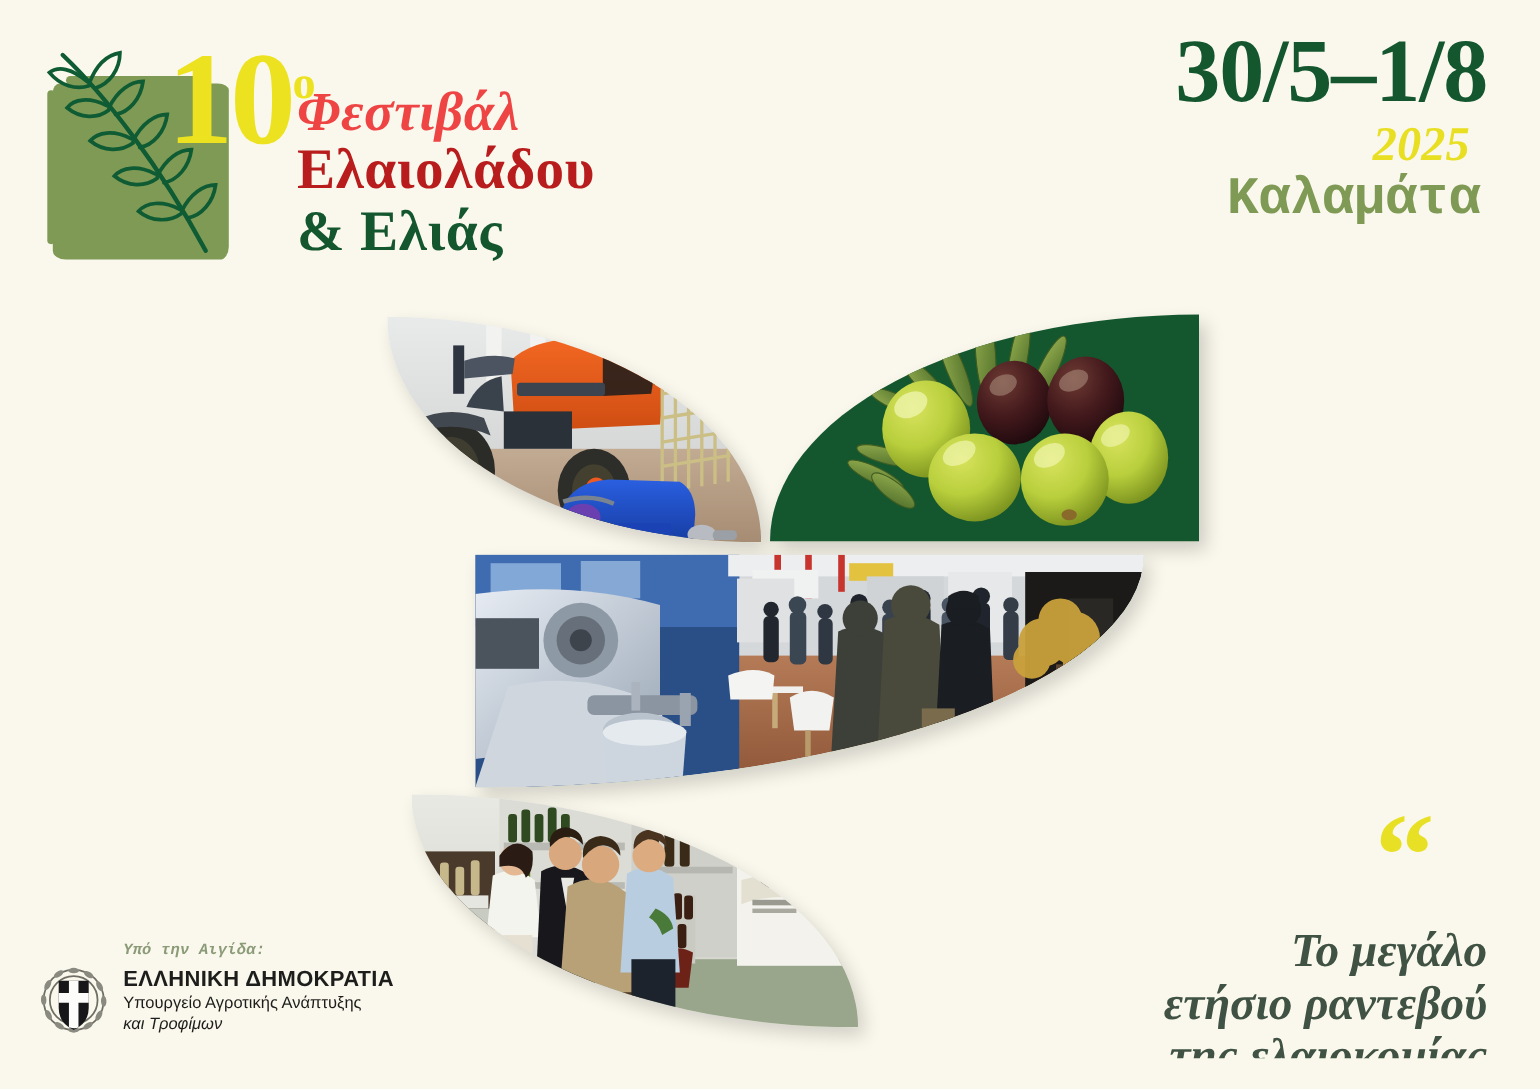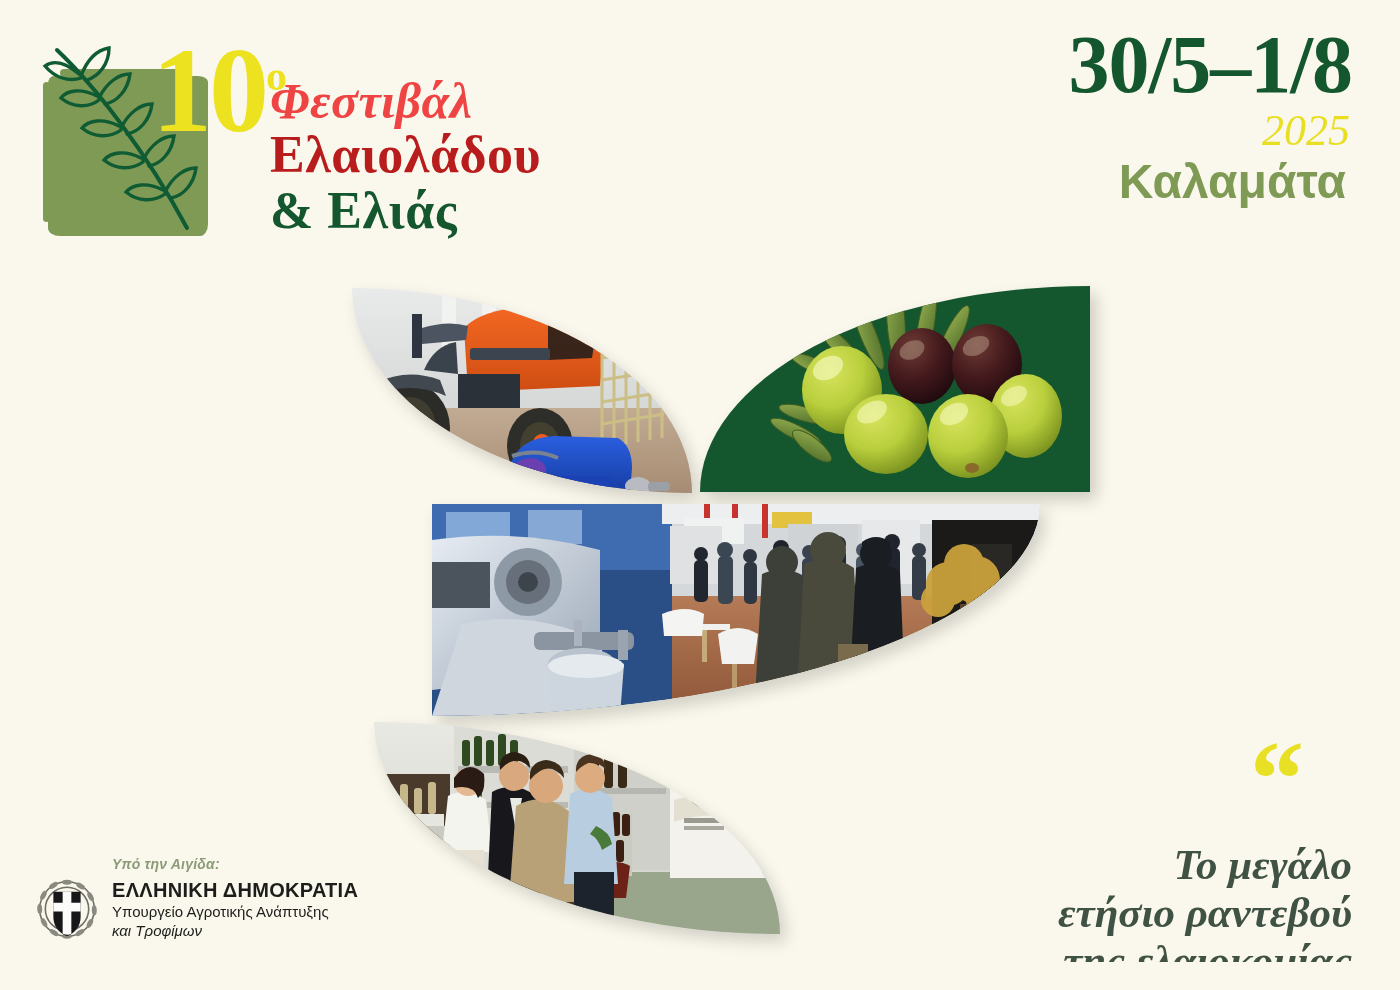--- a/index.html
+++ b/index.html
@@ -52,26 +52,26 @@
     font-size:52px;line-height:56px;color:#14572f;letter-spacing:0.5px;
   }
 
   
   .date-block{position:absolute;right:48px;top:24px;text-align:right;width:420px;}
   .date-main{
     font-family:"Liberation Serif", serif;font-weight:700;
     font-size:82px;line-height:82px;color:#14572f;letter-spacing:-1px;
   }
   .date-year{
-    font-family:"Liberation Serif", serif;font-weight:400;font-style:italic;
+    font-family:"Liberation Serif", serif;font-weight:700;font-style:italic;
     font-size:44px;line-height:50px;color:#e8df22;letter-spacing:0px;
-    margin-right:2px;
+    margin-right:16px;
   }
   .date-city{
-    font-family:Liberation Sans, sans-serif;font-weight:700;
+    font-family:Liberation Mono, monospace;font-weight:700;
     font-size:48px;line-height:52px;color:#7f9a55;margin-right:6px;
   }
 
   
   .collage{position:absolute;left:0;top:0;width:1400px;height:990px;pointer-events:none;}
   .leaf{position:absolute;overflow:hidden;}
 
   
   .leaf-tractor{
     left:352px;top:288px;width:340px;height:205px;
@@ -114,21 +114,21 @@
   }
   .quote-text{
     font-family:"Liberation Serif", serif;font-style:italic;font-weight:700;
     font-size:43px;line-height:48px;color:#3f5243;margin-top:22px;
   }
 
   
   .auspices{position:absolute;left:36px;top:856px;display:flex;align-items:flex-start;}
   .aus-texts{margin-left:14px;}
   .aus-under{
-    font-family:Liberation Sans, sans-serif;font-style:italic;font-weight:700;
+    font-family:Liberation Mono, monospace;font-style:italic;font-weight:700;
     font-size:14px;color:#8b9b78;margin-bottom:7px;letter-spacing:.2px;
   }
   .aus-r1{font-family:"Liberation Sans", sans-serif;font-weight:700;font-size:20px;color:#1d1d1b;letter-spacing:.3px;}
   .aus-r2{font-family:"Liberation Sans", sans-serif;font-weight:400;font-size:15px;color:#1d1d1b;line-height:19px;}
   .aus-r3{font-family:"Liberation Sans", sans-serif;font-weight:400;font-size:15px;color:#1d1d1b;line-height:19px;font-style:italic;}
   .emblem{width:62px;height:62px;margin-top:22px;flex:0 0 62px;}
 </style>
 </head>
 <body>
 

